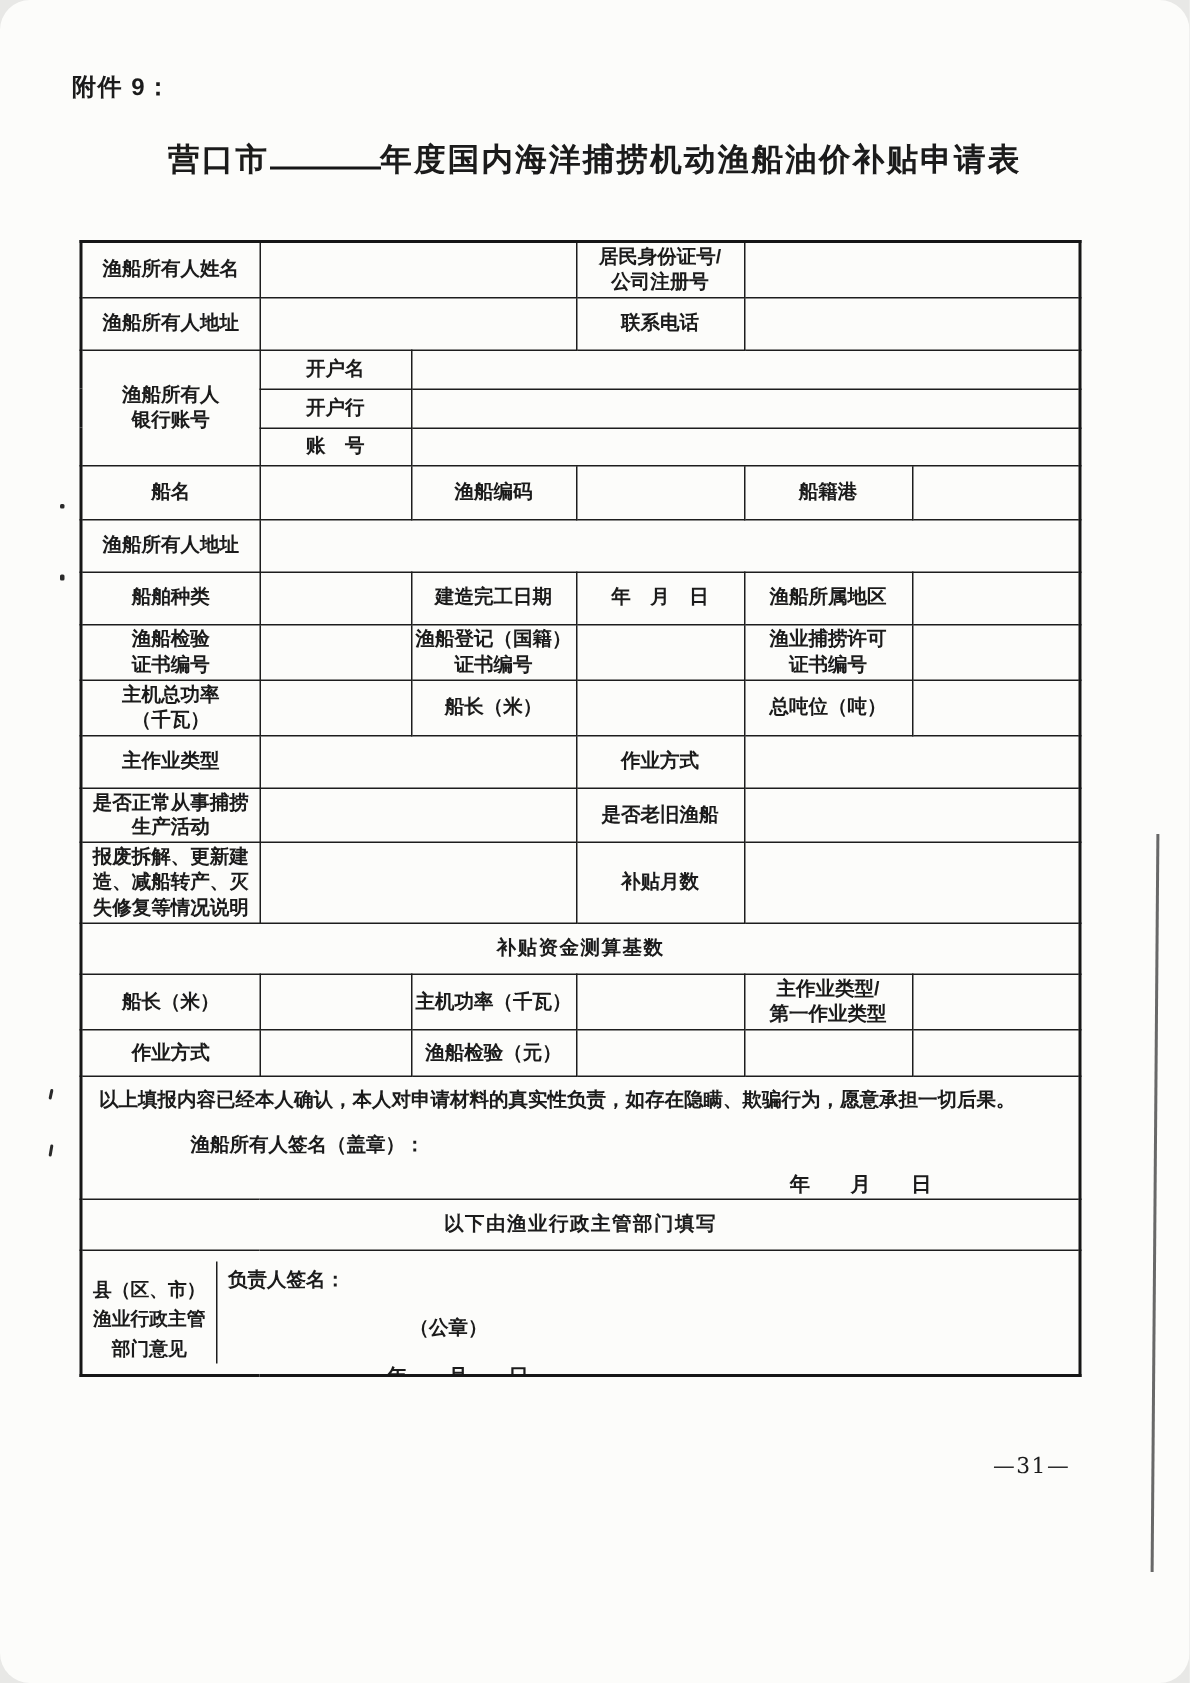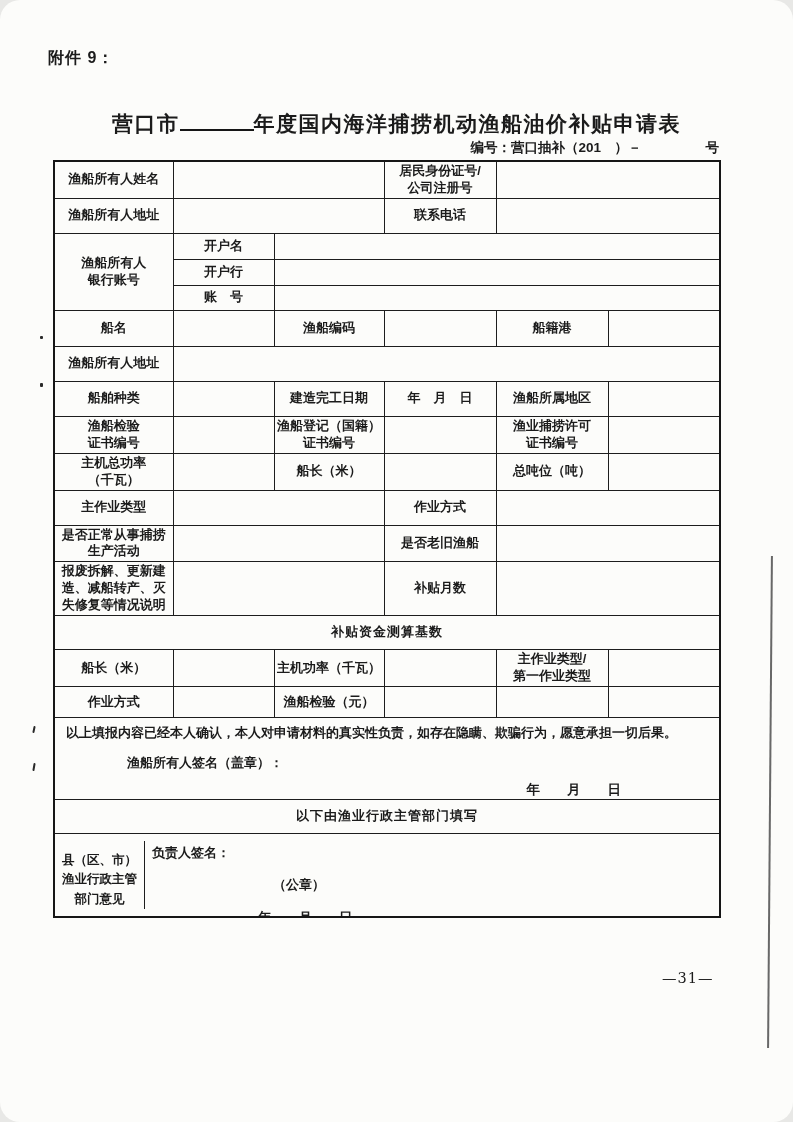--- a/index.html
+++ b/index.html
@@ -13,21 +13,21 @@
     font-family:"Liberation Sans", "DejaVu Sans", sans-serif;
     overflow:hidden;
     border-radius:20px;
   }
   .attachment {
     position:absolute; left:48px; top:48px;
     font-size:16px; font-weight:700; letter-spacing:1px;
   }
   .title {
     position:absolute; left:0; top:92px; width:100%;
-    text-align:center; font-size:21px; font-weight:700; letter-spacing:1.5px;margin-top:18px;
+    text-align:center; font-size:21px; font-weight:700; letter-spacing:1.5px;
   }
   .title .blank {
     display:inline-block; width:74px; height:1em;
     border-bottom:2.5px solid #161616; vertical-align:baseline;
   }
   .docnum {
     position:absolute; left:53px; top:139px; width:666px;
     text-align:right; font-size:13.5px; font-weight:700;
   }
   .docnum .gap { display:inline-block; width:64px; }
@@ -85,21 +85,20 @@
 </style>
 </head>
 <body>
 
 <div class="sheet">
 
   <div class="attachment">附件 9：</div>
 
   <div class="title"><span>营口市</span><span class="blank"></span><span>年度国内海洋捕捞机动渔船油价补贴申请表</span></div>
 
-  <div class="docnum"><span>编号：营口抽补（201　）－</span><span class="gap"></span><span>号</span></div>
 
   <table class="form">
     <colgroup>
       <col style="width:119px">
         <col style="width:101px">
         <col style="width:110px">
       <col style="width:112px">
         <col style="width:112px">
         <col style="width:112px">
     </colgroup>

